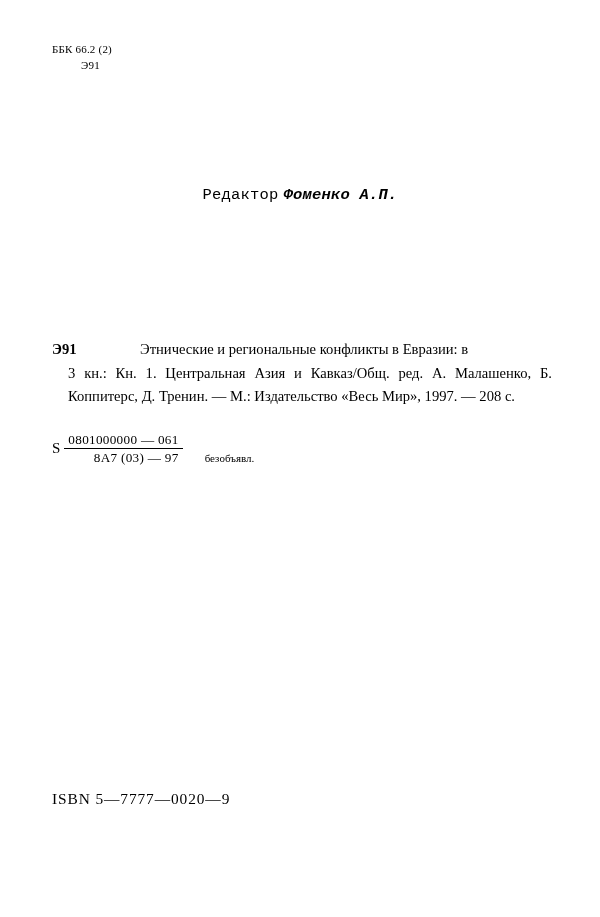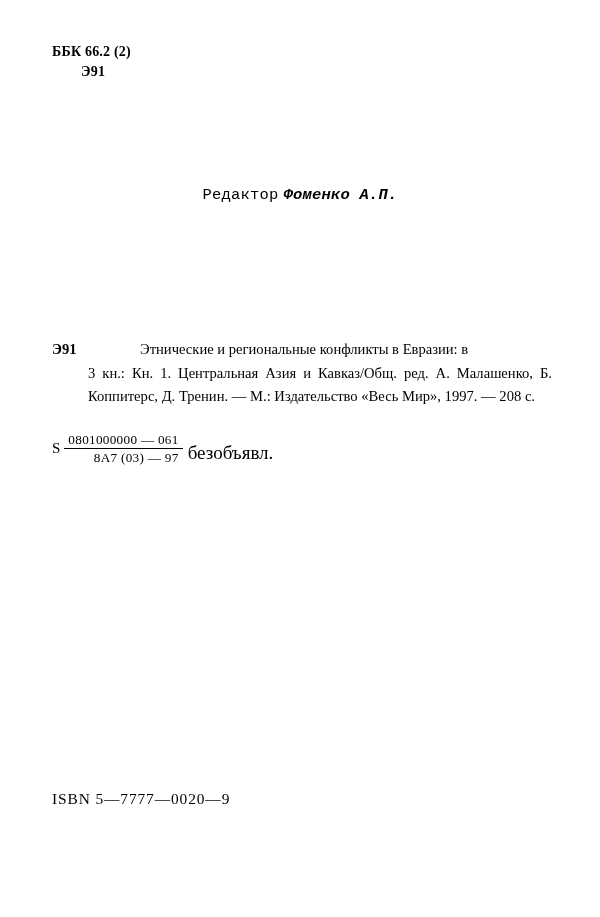--- a/index.html
+++ b/index.html
@@ -21,24 +21,24 @@
     left: 0; top: 0;
     width: 600px;
     height: 917px;
   }
 
   
   .bbk-block {
     position: absolute;
     left: 52px;
     top: 42px;
-    font-size: 14px;
+    font-size: 11px;
     line-height: 1.45;
     letter-spacing: 0.2px;
-    font-weight: bold;
+    font-weight: normal;
   }
   .bbk-line1 { white-space: nowrap; }
   .bbk-line2 {
     padding-left: 29px;
     white-space: nowrap;
   }
 
   
   .editor-line {
     position: absolute;
@@ -72,21 +72,21 @@
     float: left;
     margin-right: 0;
     width: 88px;
   }
   .biblio .body {
     display: block;
     text-indent: 0;
   }
   .biblio .body .indent-rest {
     display: block;
-    margin-left: 36px;
+    margin-left: 16px;
   }
   .biblio .body .first-line {
     display: block;
     margin-left: 88px;
   }
 
   
   .frac-line {
     position: absolute;
     left: 52px;
@@ -115,22 +115,22 @@
     width: 100%;
     height: 1px;
     background: #000;
   }
   .fraction .den {
     font-size: 13.2px;
     letter-spacing: 0.3px;
     padding: 1px 4px 0 4px;
   }
   .frac-line .tail {
-    margin-left: 5px;
-    font-size: 19px;
+    margin-left: 22px;
+    font-size: 11px;
     align-self: flex-end;
     padding-bottom: 1px;
   }
 
   
   .footer {
     position: absolute;
     left: 52px;
     top: 790px;
     width: 500px;

